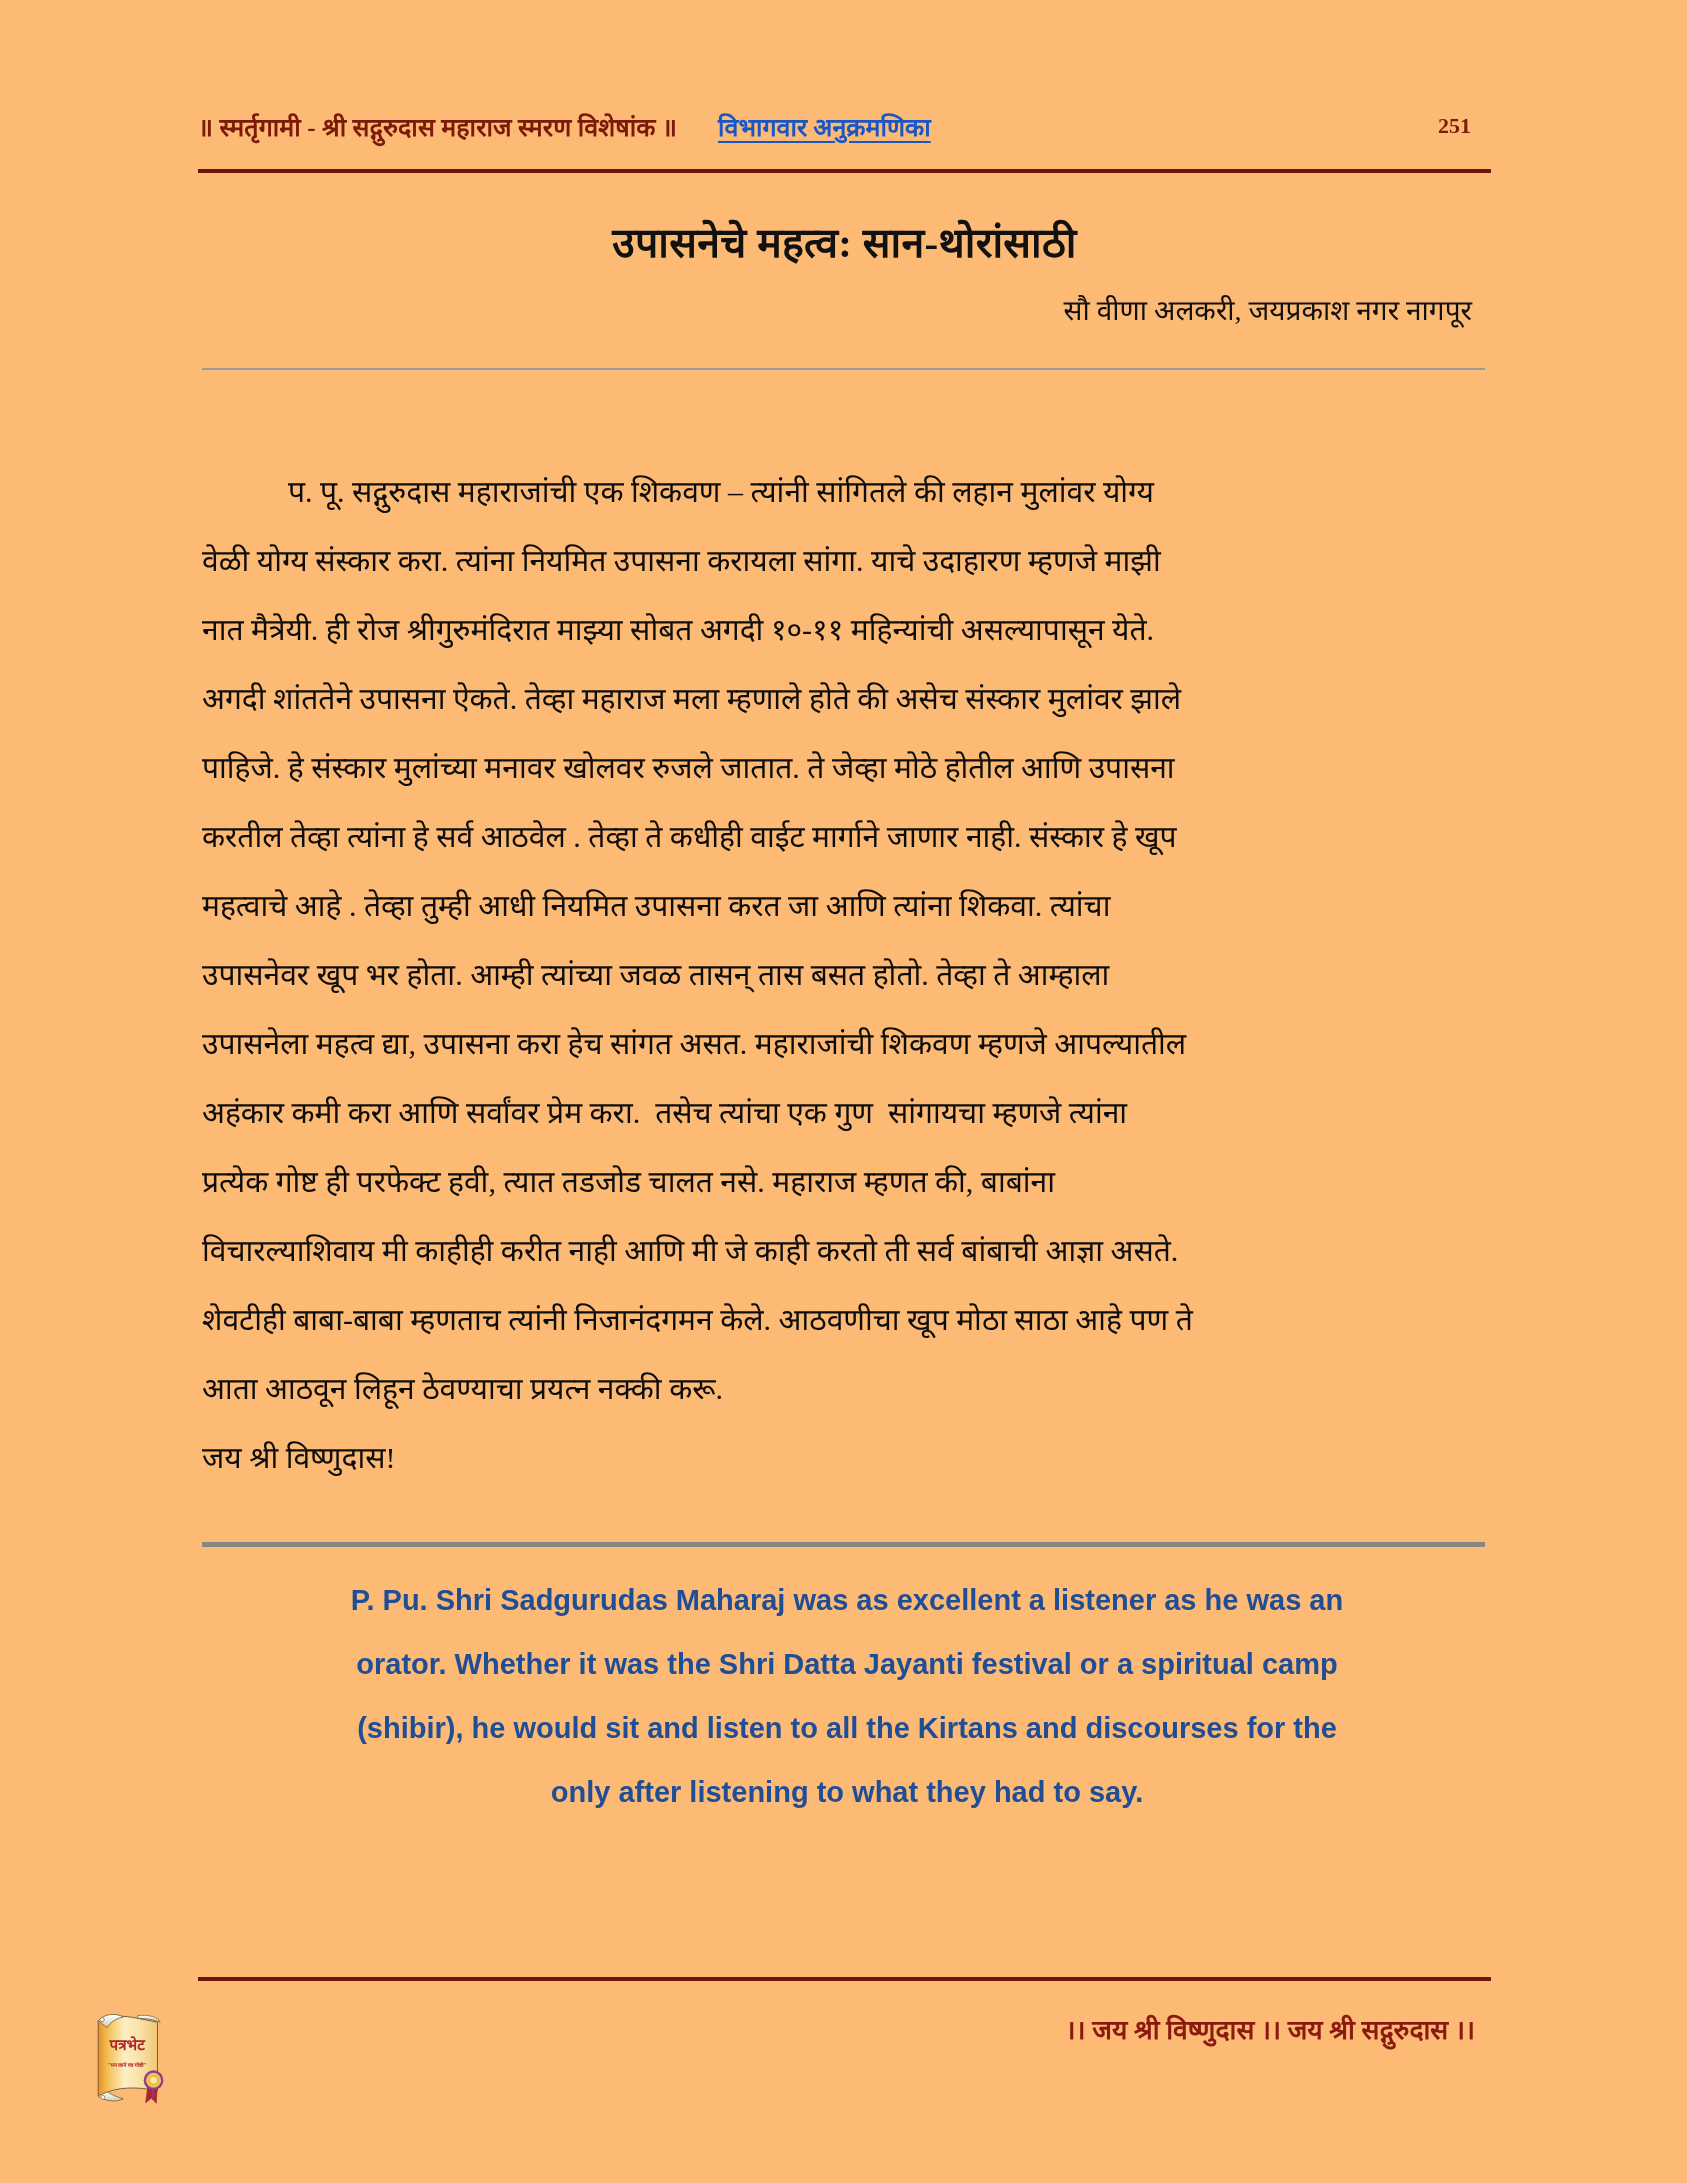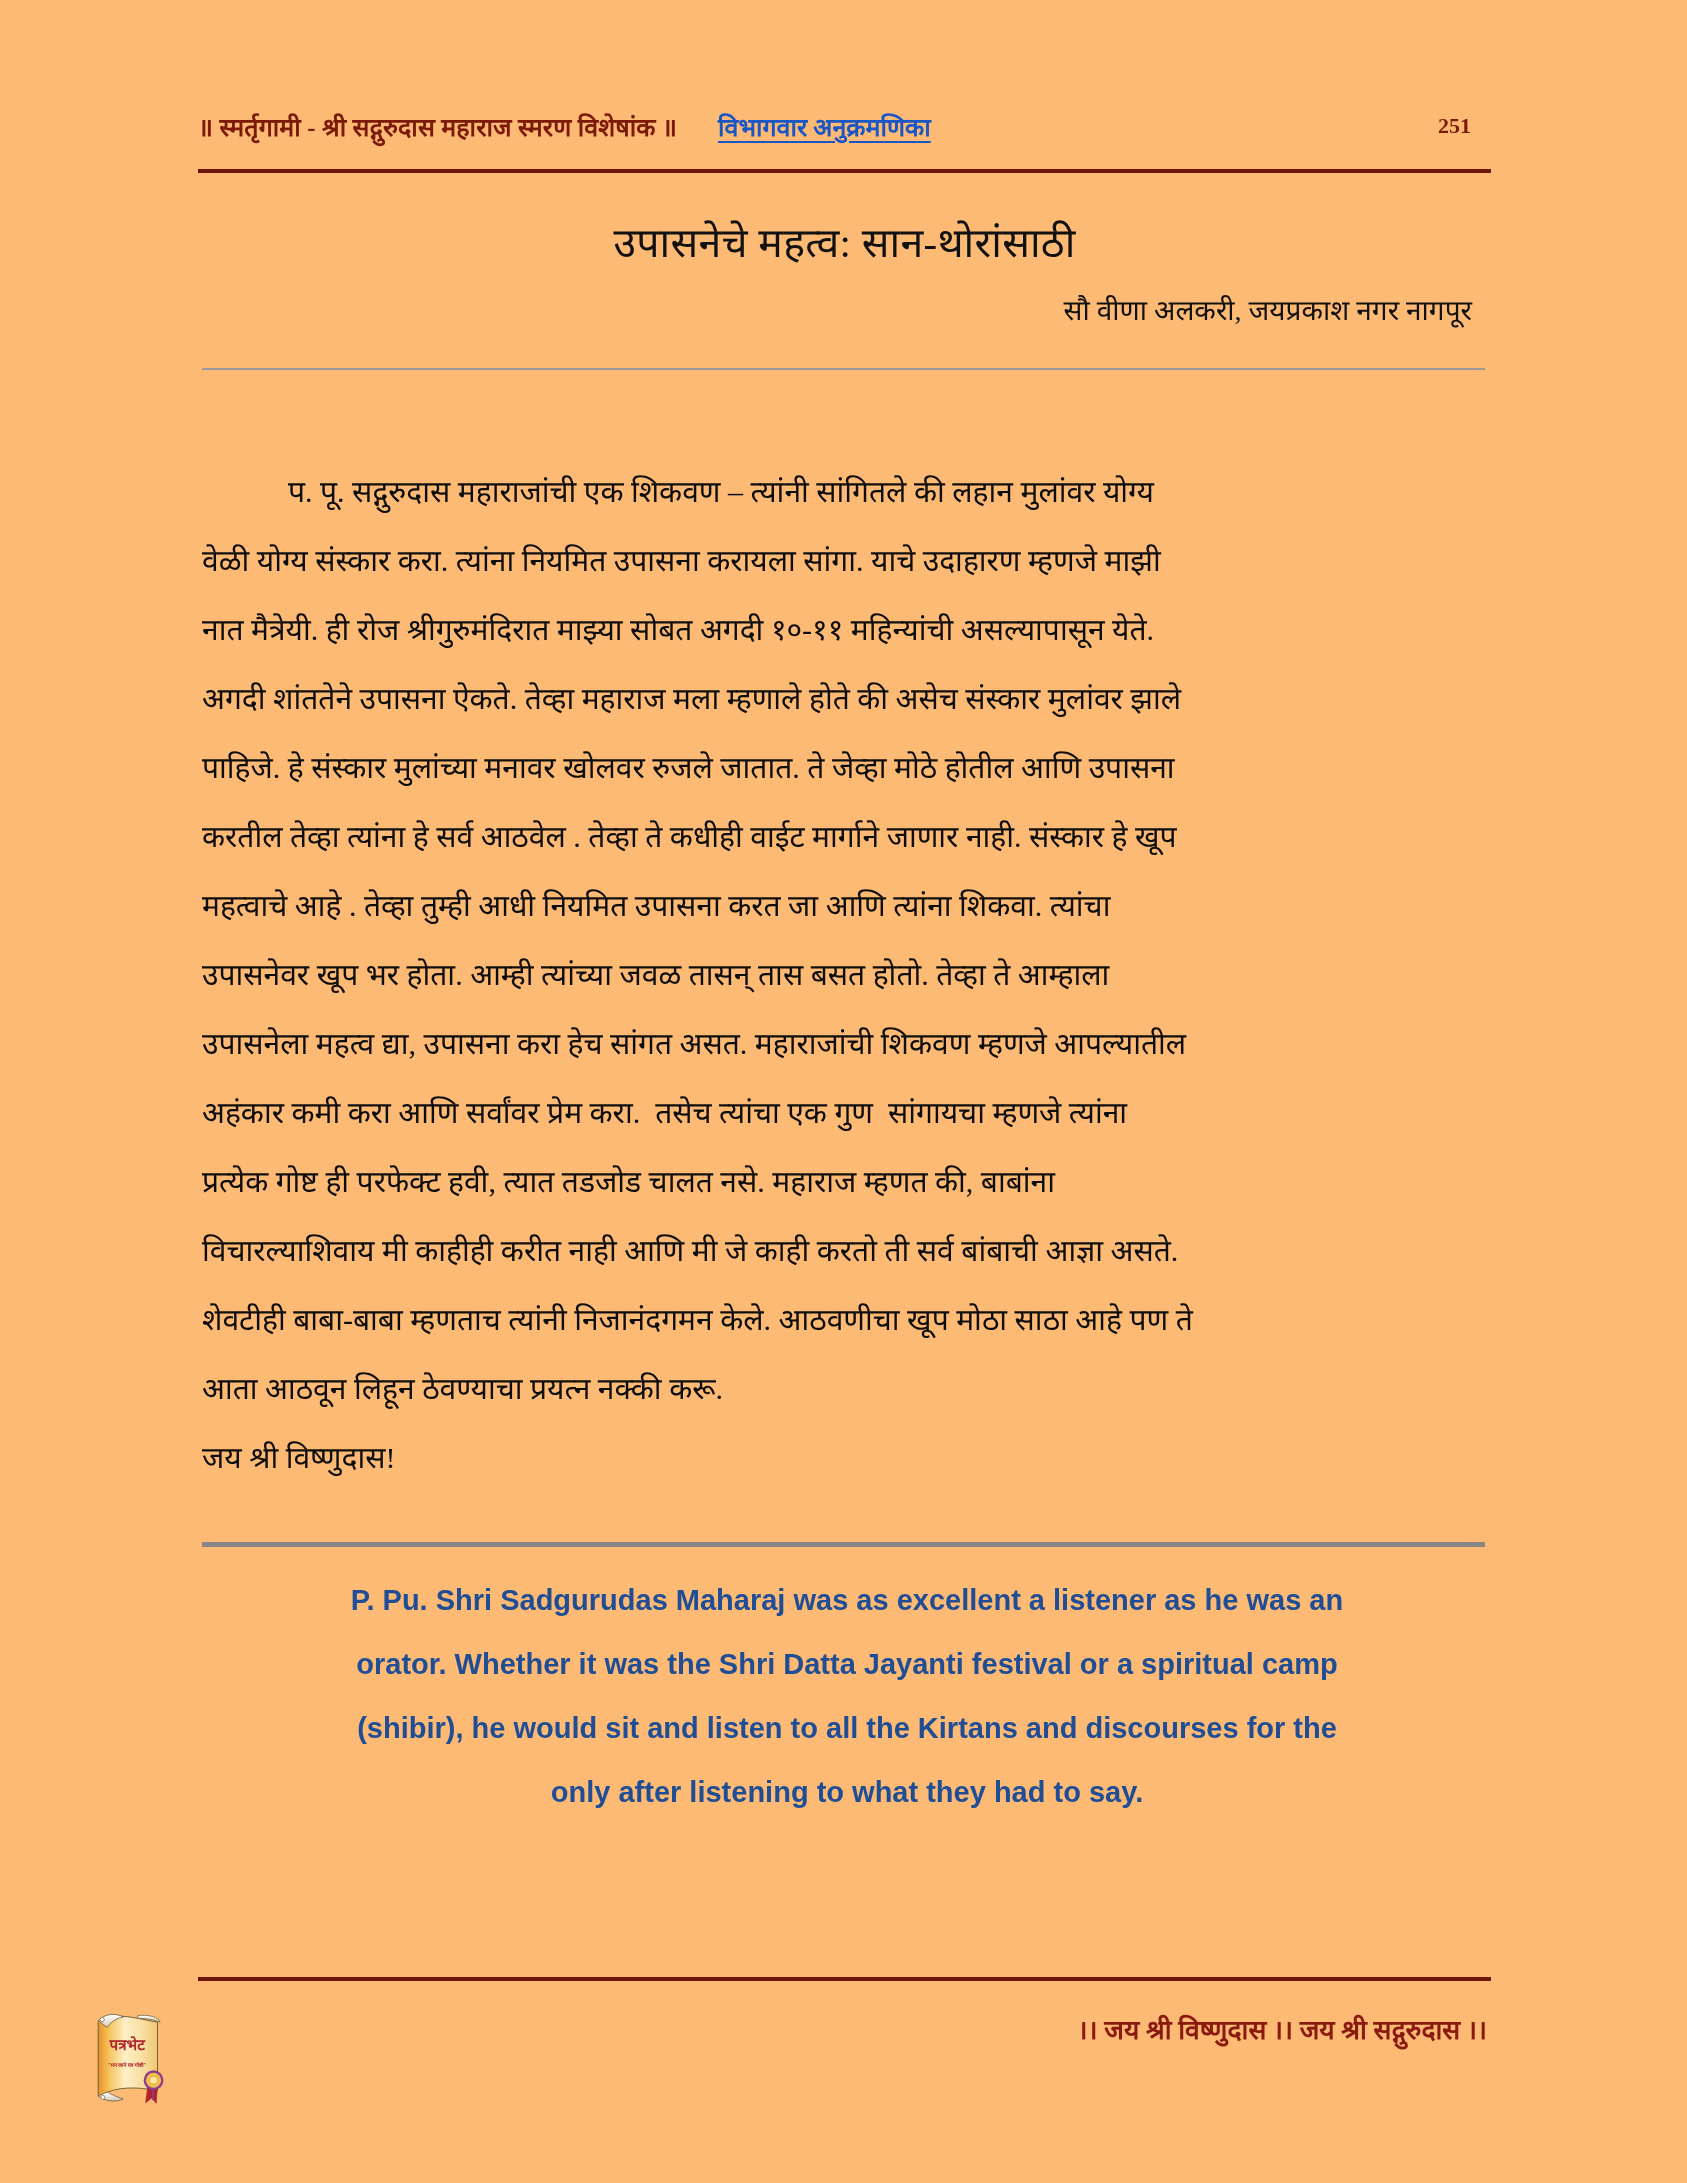--- a/index.html
+++ b/index.html
@@ -84,21 +84,21 @@
 
   
   .article-title {
     position: absolute;
     left: 198px;
     top: 213px;
     width: 1293px;
     text-align: center;
     font-family: "Liberation Serif", "DejaVu Serif", serif;
     font-size: 41px;
-    font-weight: 400;
+    font-weight: 700;
     color: #111111;
     letter-spacing: 0.3px;
   }
   .article-byline {
     position: absolute;
     left: 198px;
     top: 290px;
     width: 1274px;
     text-align: right;
     font-family: "Liberation Serif", "DejaVu Serif", serif;
@@ -139,21 +139,21 @@
     font-size: 29px;
     font-weight: 700;
     color: #1F4E96;
     line-height: 64px;
     white-space: pre;
   }
 
   
   .footer-text {
     position: absolute;
-    left: 194px;
+    left: 182px;
     top: 2011px;
     width: 1293px;
     text-align: right;
     font-family: "Liberation Serif", "DejaVu Serif", serif;
     font-size: 26.5px;
     font-weight: 700;
     color: #8A1A10;
     padding-right: 6.6px;
   }
 

